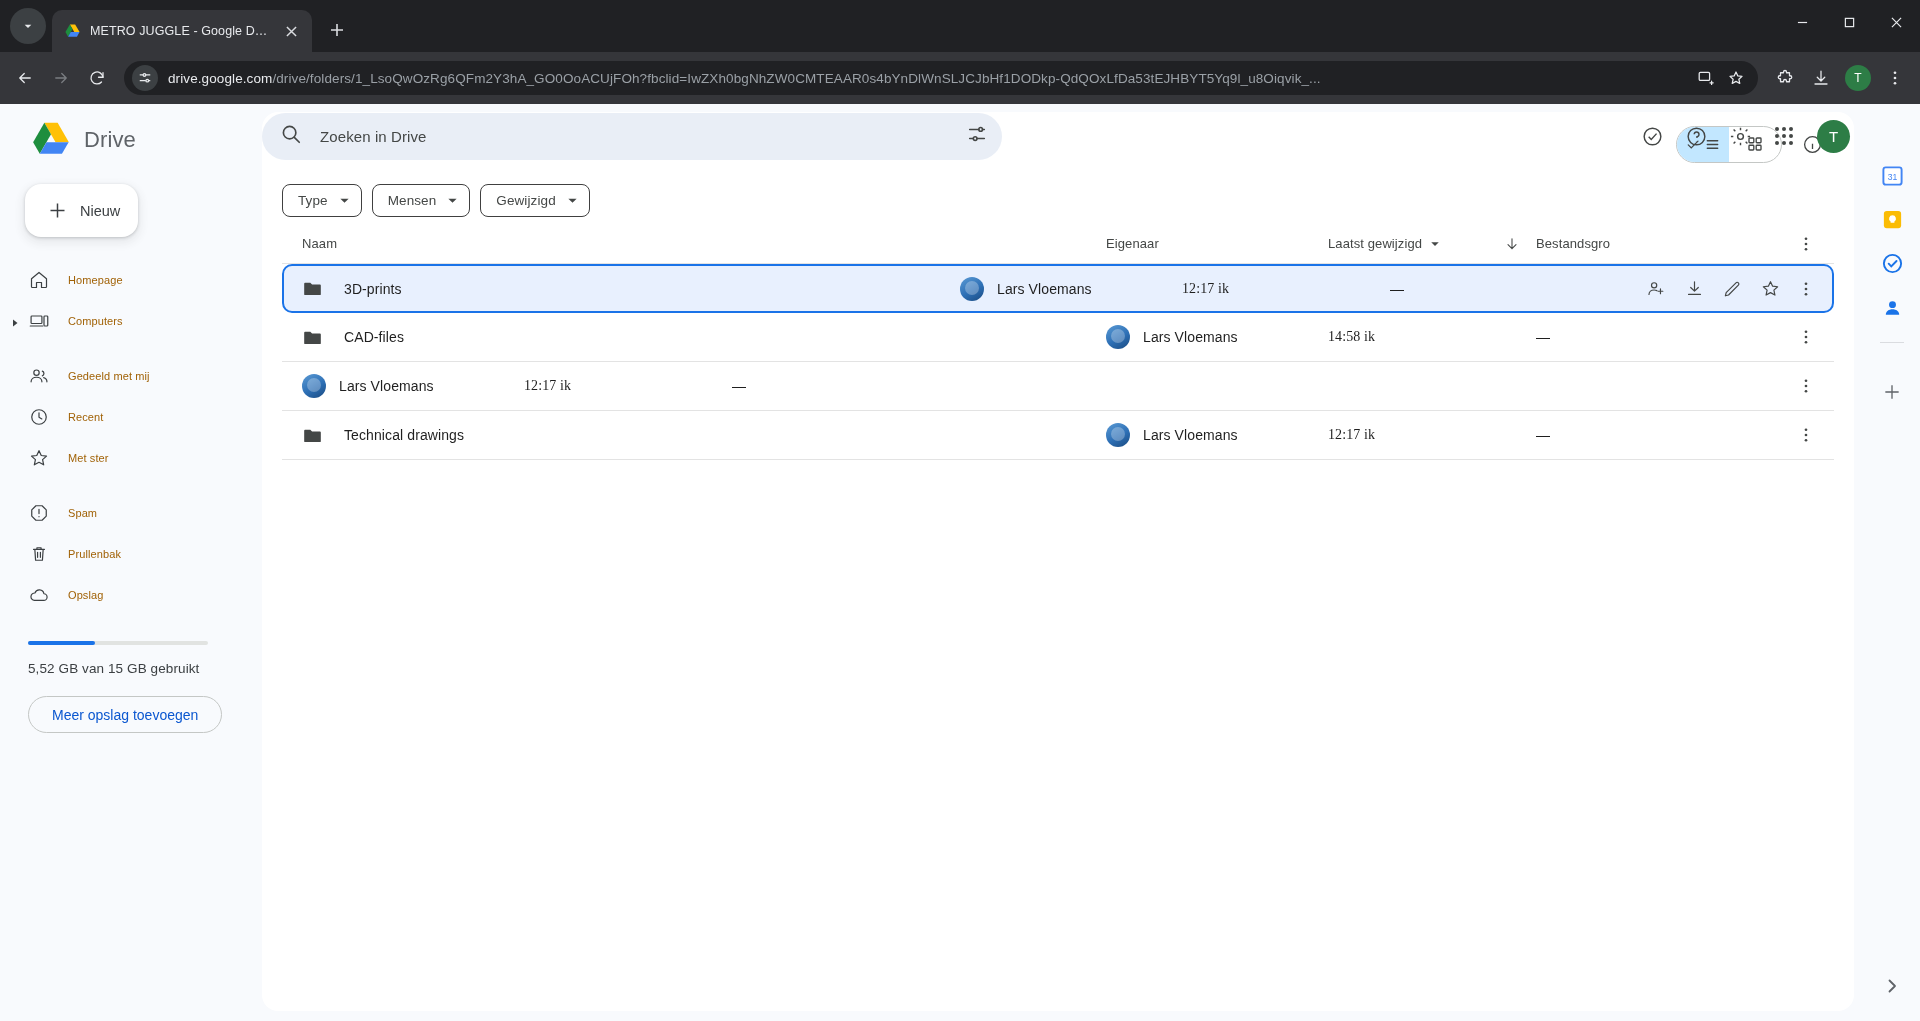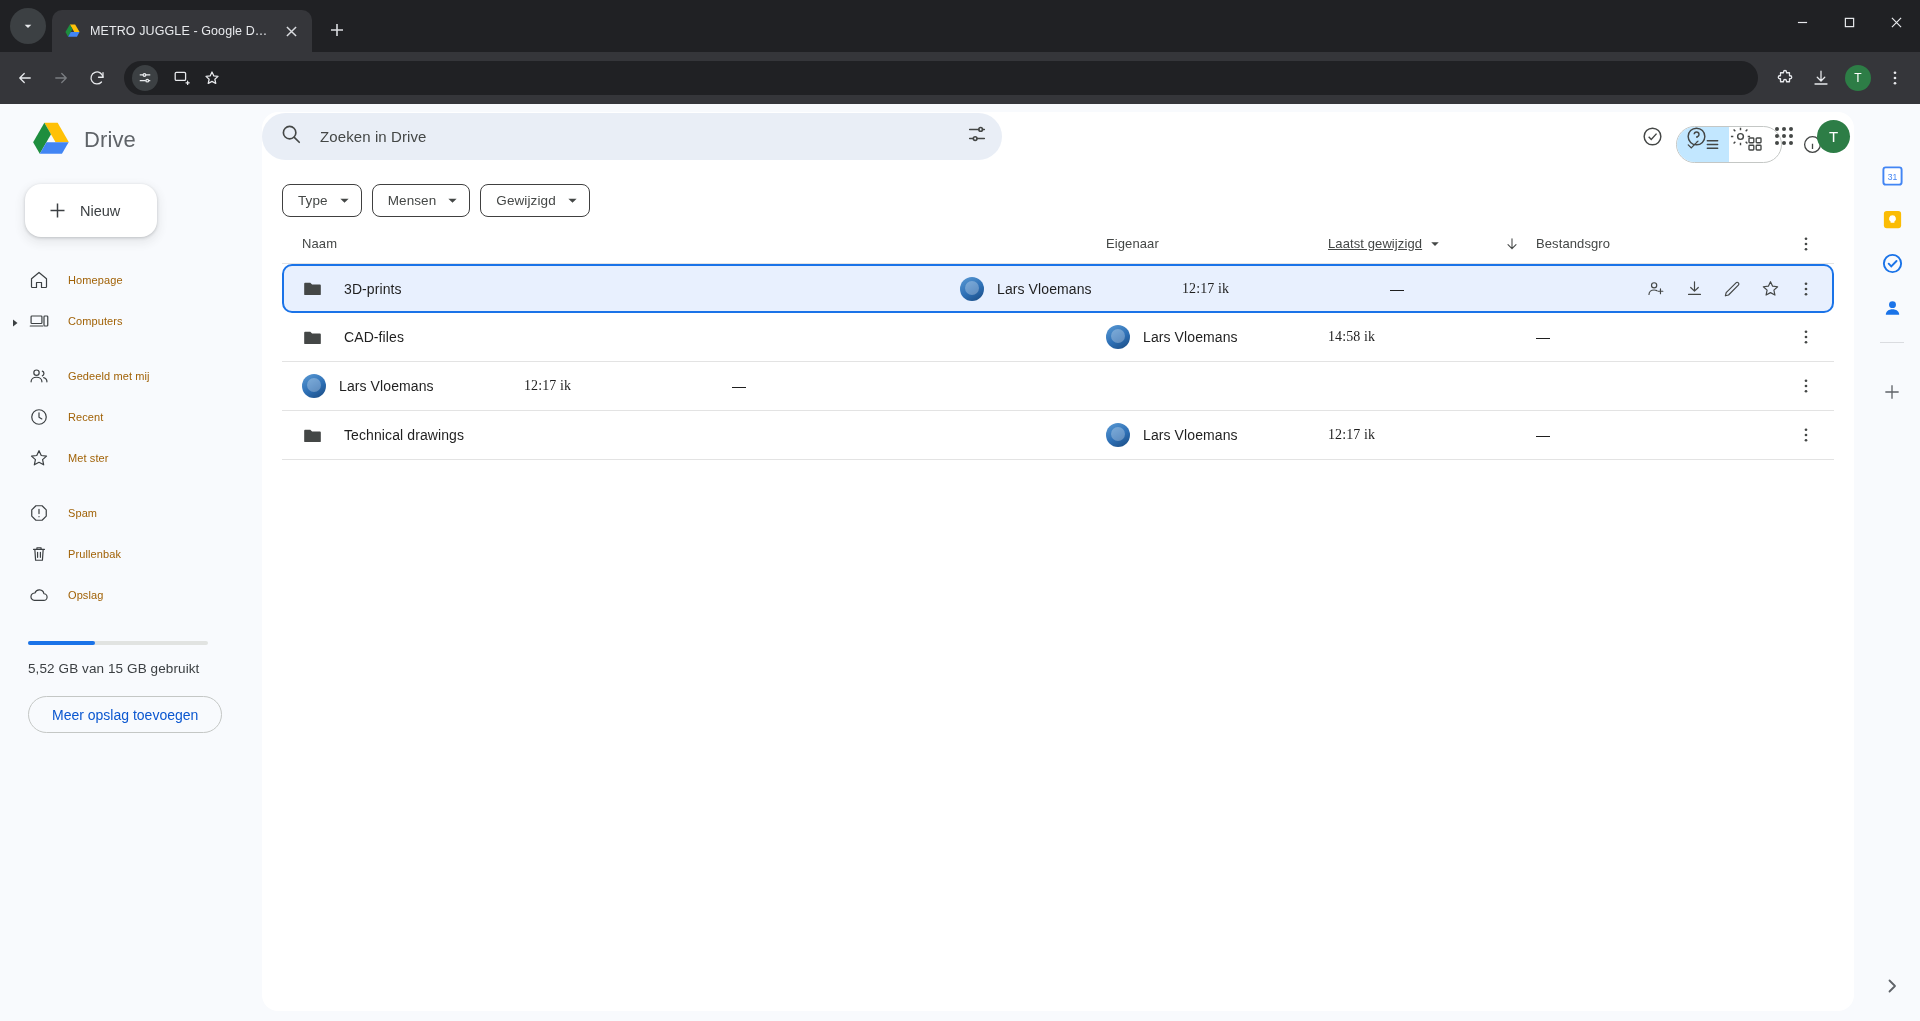--- a/index.html
+++ b/index.html
@@ -63,21 +63,21 @@
   
   .page { flex: 1; background: #f8fafd; display: flex; position: relative; overflow: hidden; }
 
   
   .leftnav { width: 262px; flex: 0 0 262px; display: flex; flex-direction: column; padding-top: 4px; }
   .drive-brand { height: 64px; display: flex; align-items: center; padding-left: 30px; gap: 12px; }
   .drive-logo { width: 42px; height: 38px; flex: 0 0 42px; }
   .drive-word { font-size: 22px; color: #5f6368; letter-spacing: .1px; }
 
   .new-btn {
-    margin: 12px 0 0 25px; width: 132px; height: 53px; border-radius: 16px; background: #fff;
+    margin: 12px 0 0 25px; width: 113px; height: 53px; border-radius: 16px; background: #fff;
     box-shadow: 0 1px 3px rgba(60,64,67,.25), 0 4px 8px 3px rgba(60,64,67,.08);
     display: flex; align-items: center; gap: 12px; padding-left: 22px;
   }
   .new-btn svg { width: 21px; height: 21px; stroke: #3c4043; stroke-width: 1.7; }
   .new-btn span { font-size: 14.5px; color: #3c4043; }
 
   .nav-list { margin-top: 22px; }
   .nav-item { height: 41px; display: flex; align-items: center; gap: 19px; padding-left: 28px;
     border-radius: 0 21px 21px 0; margin-right: 14px; position: relative; }
   .nav-item .twisty { position: absolute; left: 9px; width: 12px; height: 12px; }
@@ -123,21 +123,21 @@
     padding: 0 11px 0 15px; gap: 11px; }
   .chip span { font-size: 13.5px; color: #444746; letter-spacing: .1px; }
   .chip svg { width: 11px; height: 11px; fill: #444746; }
 
   .table { padding: 0 20px; flex: 1; min-width: 0; }
   .thead { display: flex; align-items: center; height: 40px; padding: 0 8px 0 20px;
     border-bottom: 1px solid #e3e3e3; }
   .th { font-size: 13px; color: #444746; letter-spacing: .1px; }
   .th.c-name { flex: 1; min-width: 0; }
   .th.c-owner { width: 222px; flex: 0 0 222px; }
-  .th.c-mod { width: 160px; flex: 0 0 160px; display: flex; align-items: center; gap: 8px; text-decoration: underline; }
+  .th.c-mod { width: 160px; flex: 0 0 160px; display: flex; align-items: center; gap: 8px; }
   .th.c-mod svg { width: 10px; height: 10px; fill: #444746; }
   .th.c-arrow { width: 48px; flex: 0 0 48px; display: flex; align-items: center; justify-content: center; }
   .th.c-arrow svg { width: 16px; height: 16px; stroke: #444746; fill: none; stroke-width: 1.6;
     stroke-linecap: round; stroke-linejoin: round; }
   .th.c-size { width: 250px; flex: 0 0 250px; }
   .th.c-kebab { width: 40px; flex: 0 0 40px; display: flex; align-items: center; justify-content: center; }
   .kebab svg { width: 18px; height: 18px; fill: #444746; }
 
   .row { display: flex; align-items: center; height: 49px; padding: 0 8px 0 20px;
     border-bottom: 1px solid #e3e3e3; position: relative; }
@@ -263,20 +263,21 @@
     </div>
 
     <div class="omnibox">
       <span class="omni-lead">
         <svg viewBox="0 0 16 16">
           <path d="M2 4.5h4M9 4.5h5M2 11h7M12 11h2"></path>
           <circle cx="7.4" cy="4.5" r="1.5"></circle>
             <circle cx="10.6" cy="11" r="1.5"></circle>
         </svg>
       </span>
+      <span class="omni-url"><b>drive.google.com</b><span>/drive/folders/1_LsoQwOzRg6QFm2Y3hA_GO0OoACUjFOh?fbclid=IwZXh0bgNhZW0CMTEAAR0s4bYnDlWnSLJCJbHf1DODkp-QdQOxLfDa53tEJHBYT5Yq9l_u8Oiqvik_...</span></span>
       <span class="omni-trail">
         <span class="omni-btn">
           <svg viewBox="0 0 20 20">
             <rect x="1.5" y="3" width="13" height="10" rx="1.5"></rect>
               <path d="M15 16h4M17 14v4"></path>
           </svg>
         </span>
         <span class="omni-btn">
           <svg viewBox="0 0 20 20">
               <path d="M10 2.5l2.3 4.9 5.2.6-3.9 3.6 1.1 5.2L10 14.2 5.3 16.8l1.1-5.2-3.9-3.6 5.2-.6z"></path>

